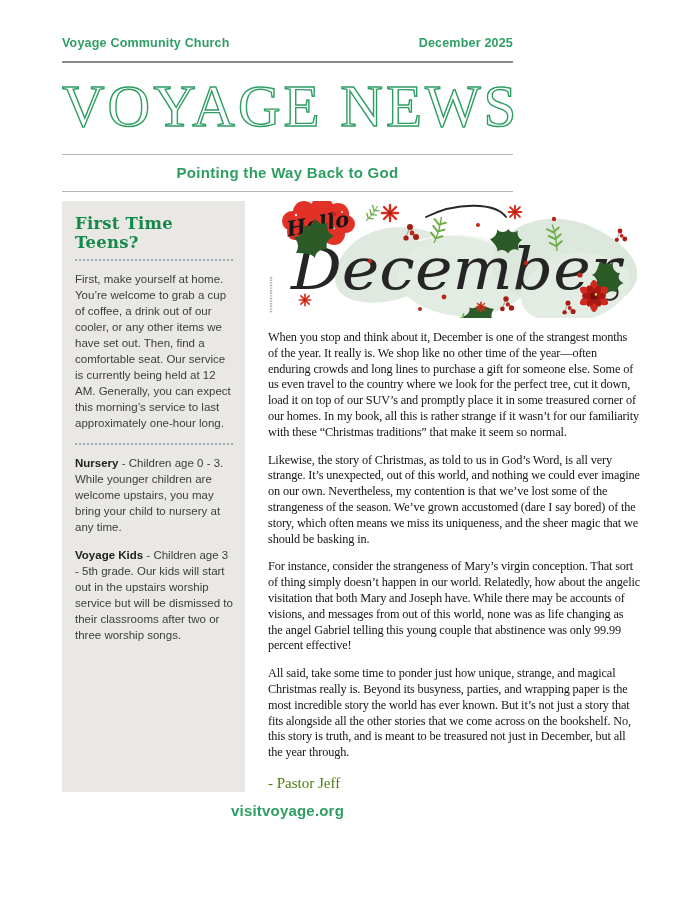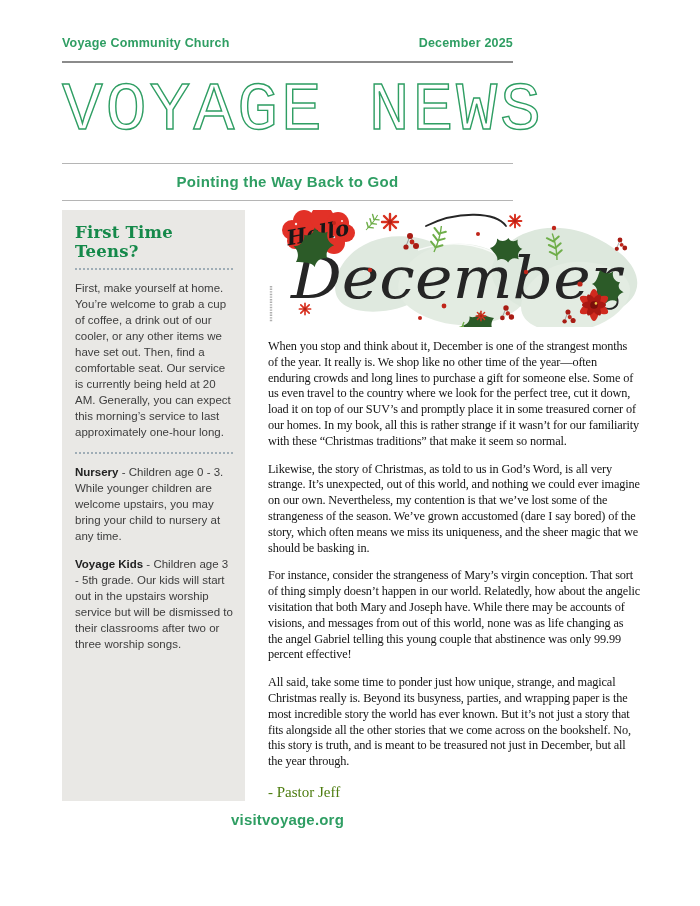--- a/index.html
+++ b/index.html
@@ -13,22 +13,22 @@
 
   
   .topbar { display:flex; justify-content:space-between; align-items:baseline;
     color:#2f9e63; font-size:12.5px; font-weight:bold; letter-spacing:.2px; }
   .rule { border:none; background:#9a9a9a; height:1px; }
   .rule.thick { height:2px; background:#8b8b8b; margin-top:11px; }
   .rule.thin { background:#b5b5b5; }
 
   
   .masthead {
-    text-align:center; font-family:Liberation Mono, monospace;
-    font-size:68px; font-weight:400; letter-spacing:3px; line-height:1.0;
+    text-align:center; font-family:Liberation Serif, serif;
+    font-size:59px; font-weight:400; letter-spacing:3px; line-height:1.0;
     color:#2f9e63; margin:14px 0 18px 0; white-space:nowrap;
   }
   @supports (-webkit-text-stroke: 1px #000) {
     .masthead { color:transparent; -webkit-text-stroke:1.4px #2f9e63; }
   }
   .tagline { text-align:center; color:#2f9e63; font-size:15px; font-weight:bold;
     letter-spacing:.3px; margin:9px 0 10px 0; }
 
   
   .content { display:flex; margin-top:9px; }
@@ -69,21 +69,21 @@
   <h1 class="masthead">VOYAGE NEWS</h1>
   <div class="rule thin"></div>
   <div class="tagline">Pointing the Way Back to God</div>
   <div class="rule thin"></div>
 
   <div class="content">
 
     <aside class="sidebar">
       <h2>First Time Teens?</h2>
       <div class="dotted"></div>
-      <p>First, make yourself at home. You’re welcome to grab a cup of coffee, a drink out of our cooler, or any other items we have set out. Then, find a comfortable seat. Our service is currently being held at 20 AM. Generally, you can expect this morning’s service to last approximately one-hour long.</p>
+      <p>First, make yourself at home. You’re welcome to grab a cup of coffee, a drink out of our cooler, or any other items we have set out. Then, find a comfortable seat. Our service is currently being held at 12 AM. Generally, you can expect this morning’s service to last approximately one-hour long.</p>
 
       <div class="dotted"></div>
       <p><strong>Nursery</strong><span> - Children age 0 - 3. While younger children are welcome upstairs, you may bring your child to nursery at any time.</span></p>
       <p><strong>Voyage Kids</strong><span> - Children age 3 - 5th grade. Our kids will start out in the upstairs worship service but will be dismissed to their classrooms after two or three worship songs.</span></p>
     </aside>
 
     <main class="article">
 
       <div class="hero-wrap">
         <svg viewBox="0 0 372 117" width="372" height="117" xmlns="http://www.w3.org/2000/svg">

